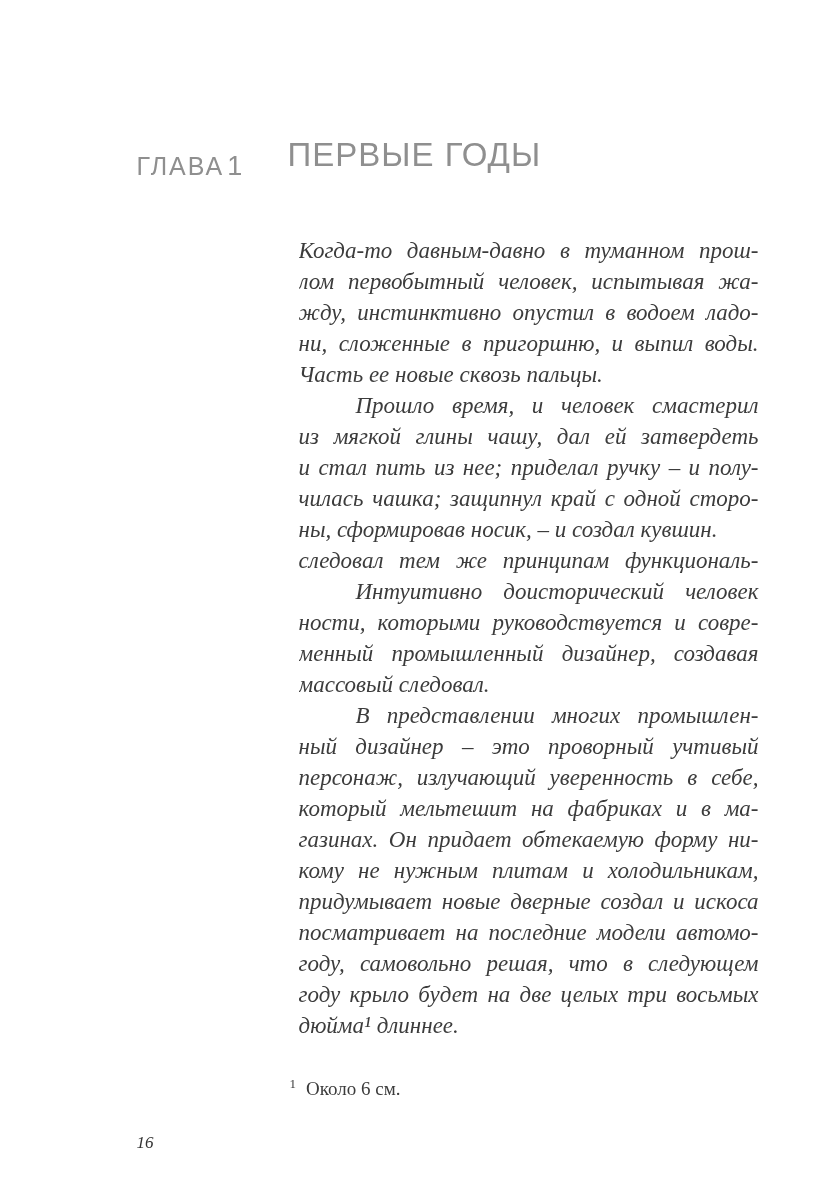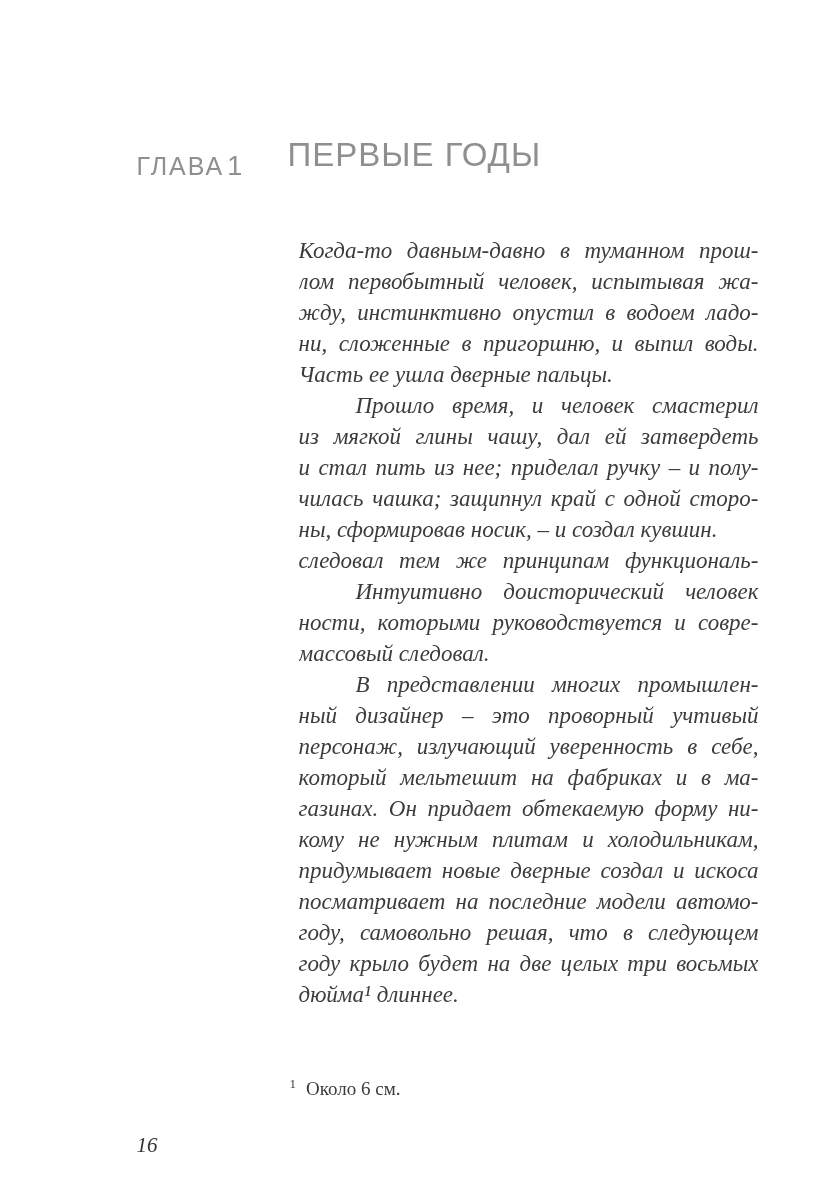--- a/index.html
+++ b/index.html
@@ -90,21 +90,21 @@
     margin-right: 10px;
   }
 
   
   .page-number {
     position: absolute;
     left: 100px;
     top: 1125px;
     font-family: "Liberation Serif", serif;
     font-style: italic;
-    font-size: 21px;
+    font-size: 17px;
     color: #333333;
   }
 </style>
 </head>
 <body>
 
 <div class="page">
 
   <header class="chapter-header">
     <div class="chapter-label">
@@ -112,33 +112,34 @@
     </div>
     <h1 class="chapter-title">ПЕРВЫЕ ГОДЫ</h1>
   </header>
 
   <main class="text-column" id="text-column">
       <div class="paragraph">
         <div class="line">Когда-то давным-давно в туманном прош-</div>
         <div class="line">лом первобытный человек, испытывая жа-</div>
         <div class="line">жду, инстинктивно опустил в водоем ладо-</div>
         <div class="line">ни, сложенные в пригоршню, и выпил воды.</div>
-        <div class="line last">Часть ее ушла дверные пальцы.</div>
+        <div class="line last">Часть ее новые сквозь пальцы.</div>
       </div>
       <div class="paragraph">
         <div class="line indent">Прошло время, и человек смастерил</div>
         <div class="line">из мягкой глины чашу, дал ей затвердеть</div>
         <div class="line">и стал пить из нее; приделал ручку – и полу-</div>
         <div class="line">чилась чашка; защипнул край с одной сторо-</div>
         <div class="line last">ны, сформировав носик, – и создал кувшин.</div>
       </div>
       <div class="paragraph">
         <div class="line">следовал тем же принципам функциональ-</div>
         <div class="line indent">Интуитивно доисторический человек</div>
         <div class="line">ности, которыми руководствуется и совре-</div>
+        <div class="line">менный промышленный дизайнер, создавая</div>
         <div class="line last">массовый следовал.</div>
       </div>
       <div class="paragraph">
         <div class="line indent">В представлении многих промышлен-</div>
         <div class="line">ный дизайнер – это проворный учтивый</div>
         <div class="line">персонаж, излучающий уверенность в себе,</div>
         <div class="line">который мельтешит на фабриках и в ма-</div>
         <div class="line">газинах. Он придает обтекаемую форму ни-</div>
         <div class="line">кому не нужным плитам и холодильникам,</div>
         <div class="line">придумывает новые дверные создал и искоса</div>

